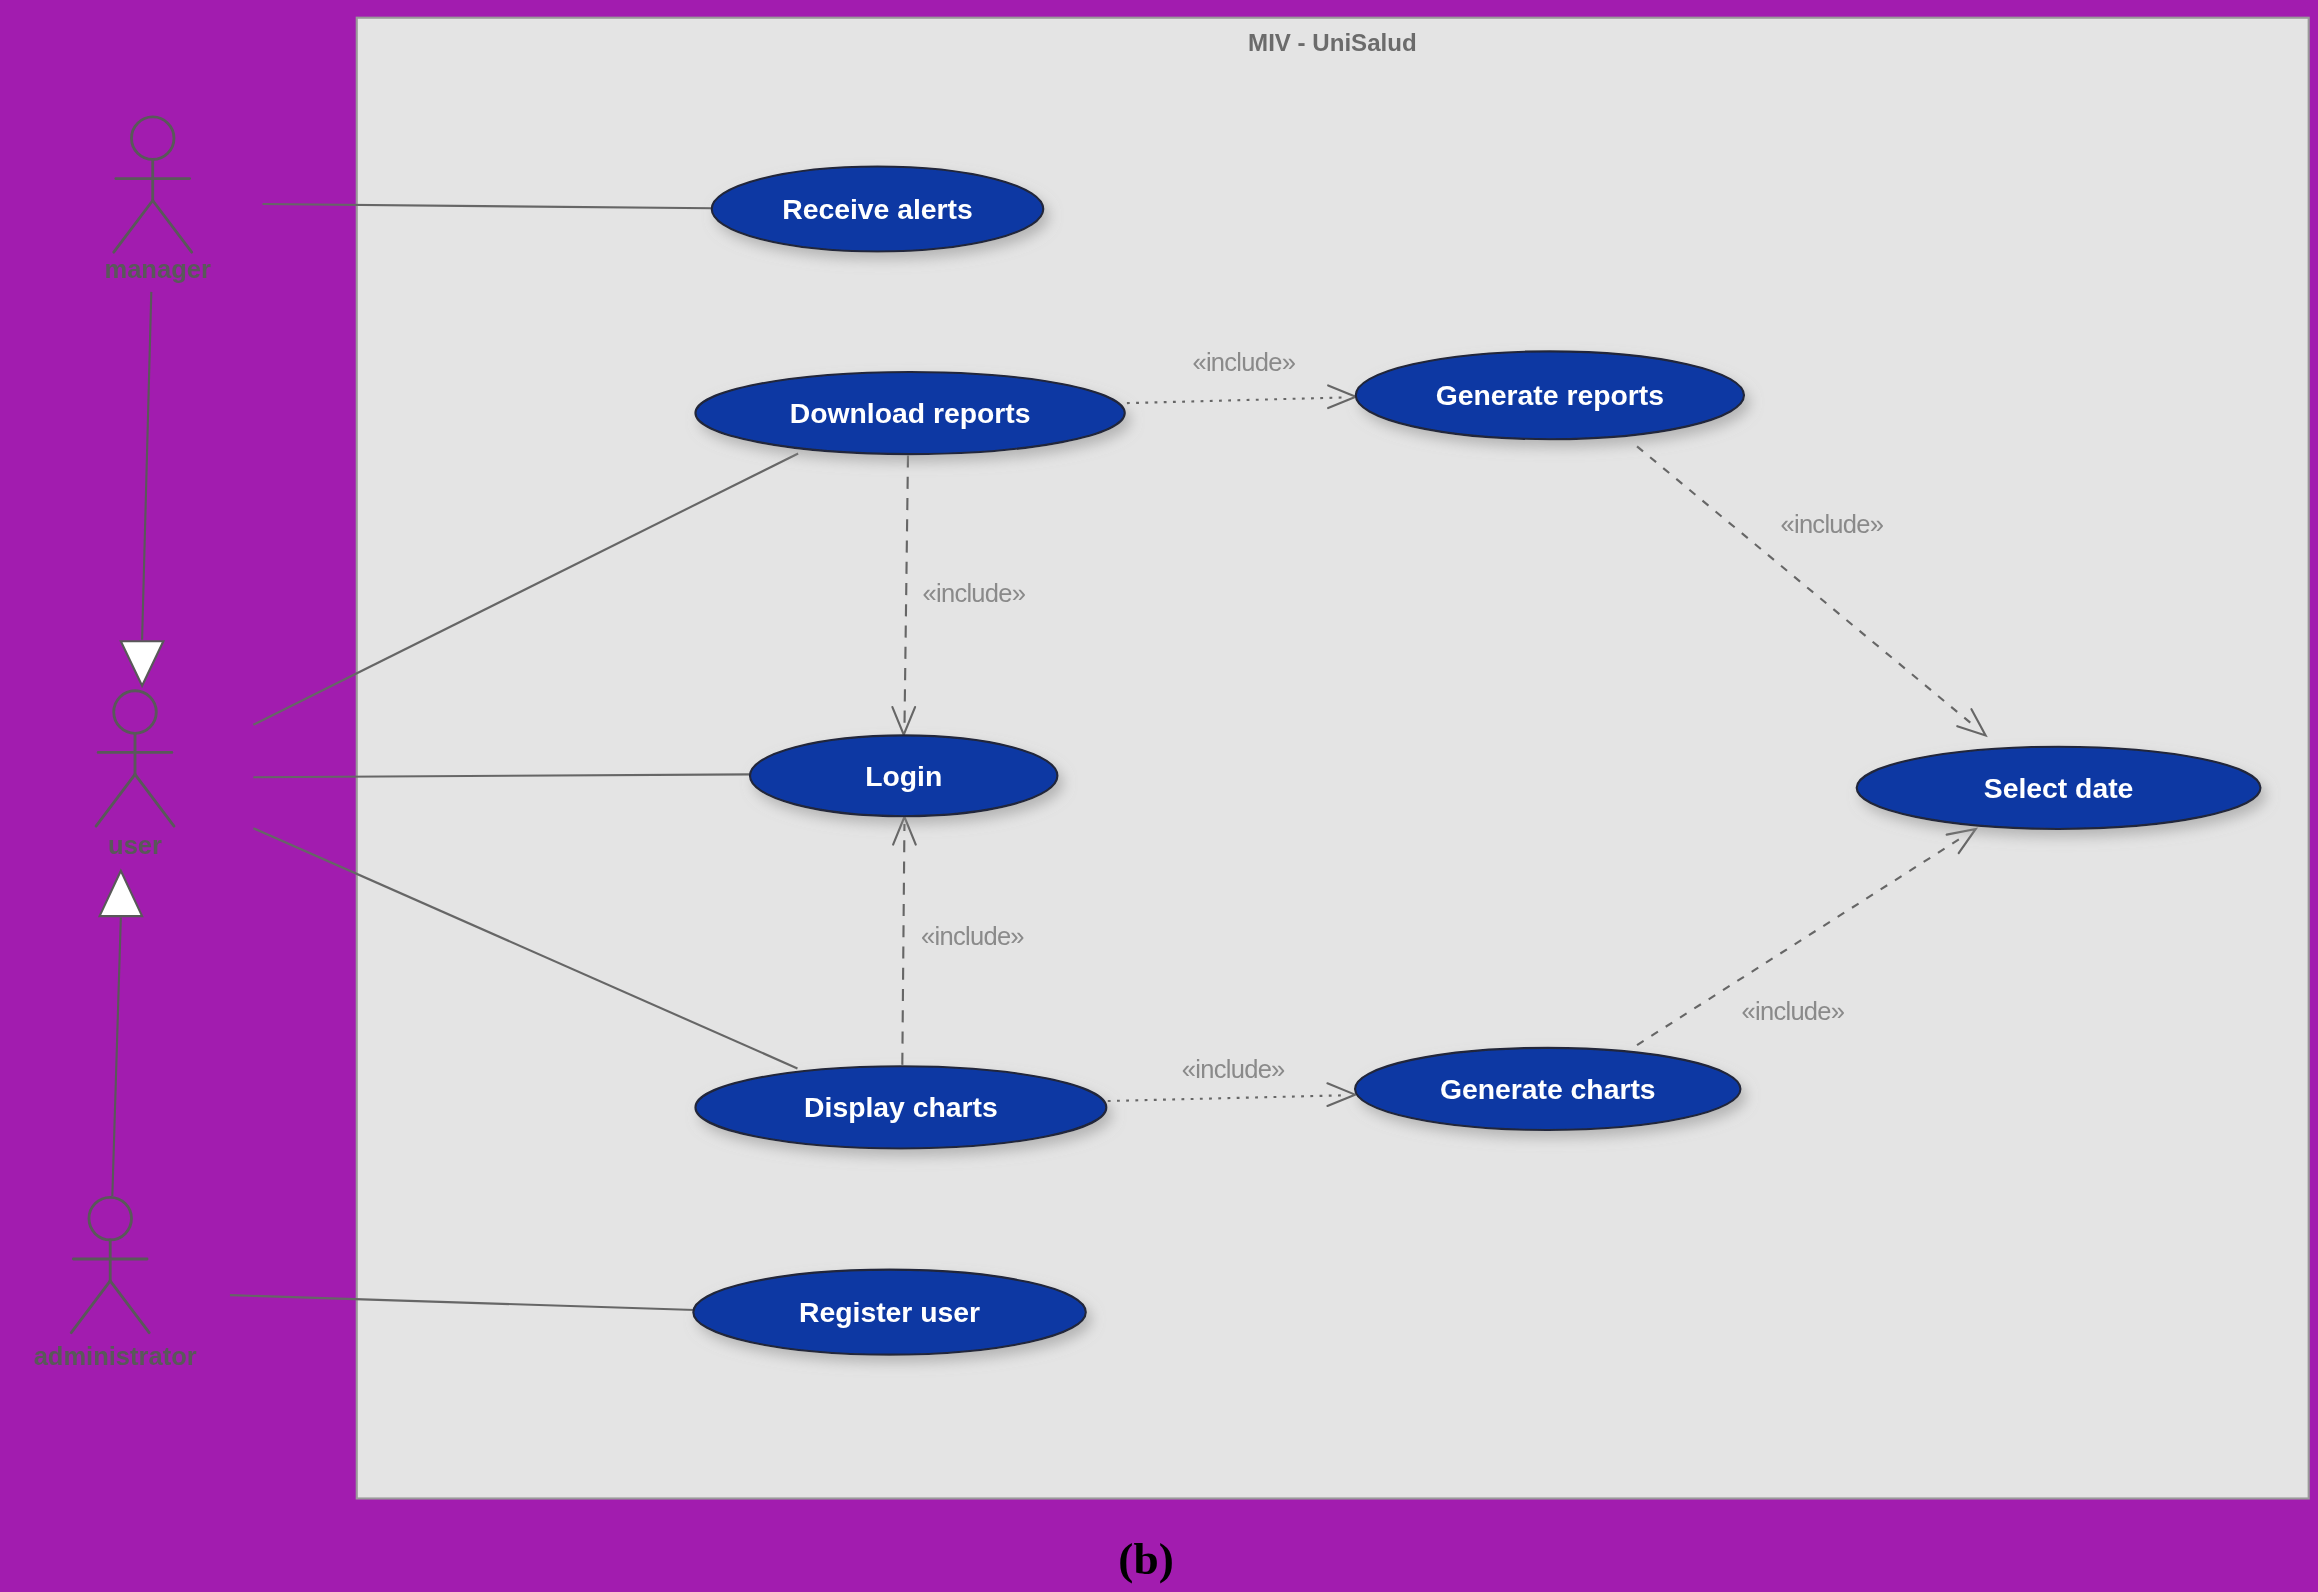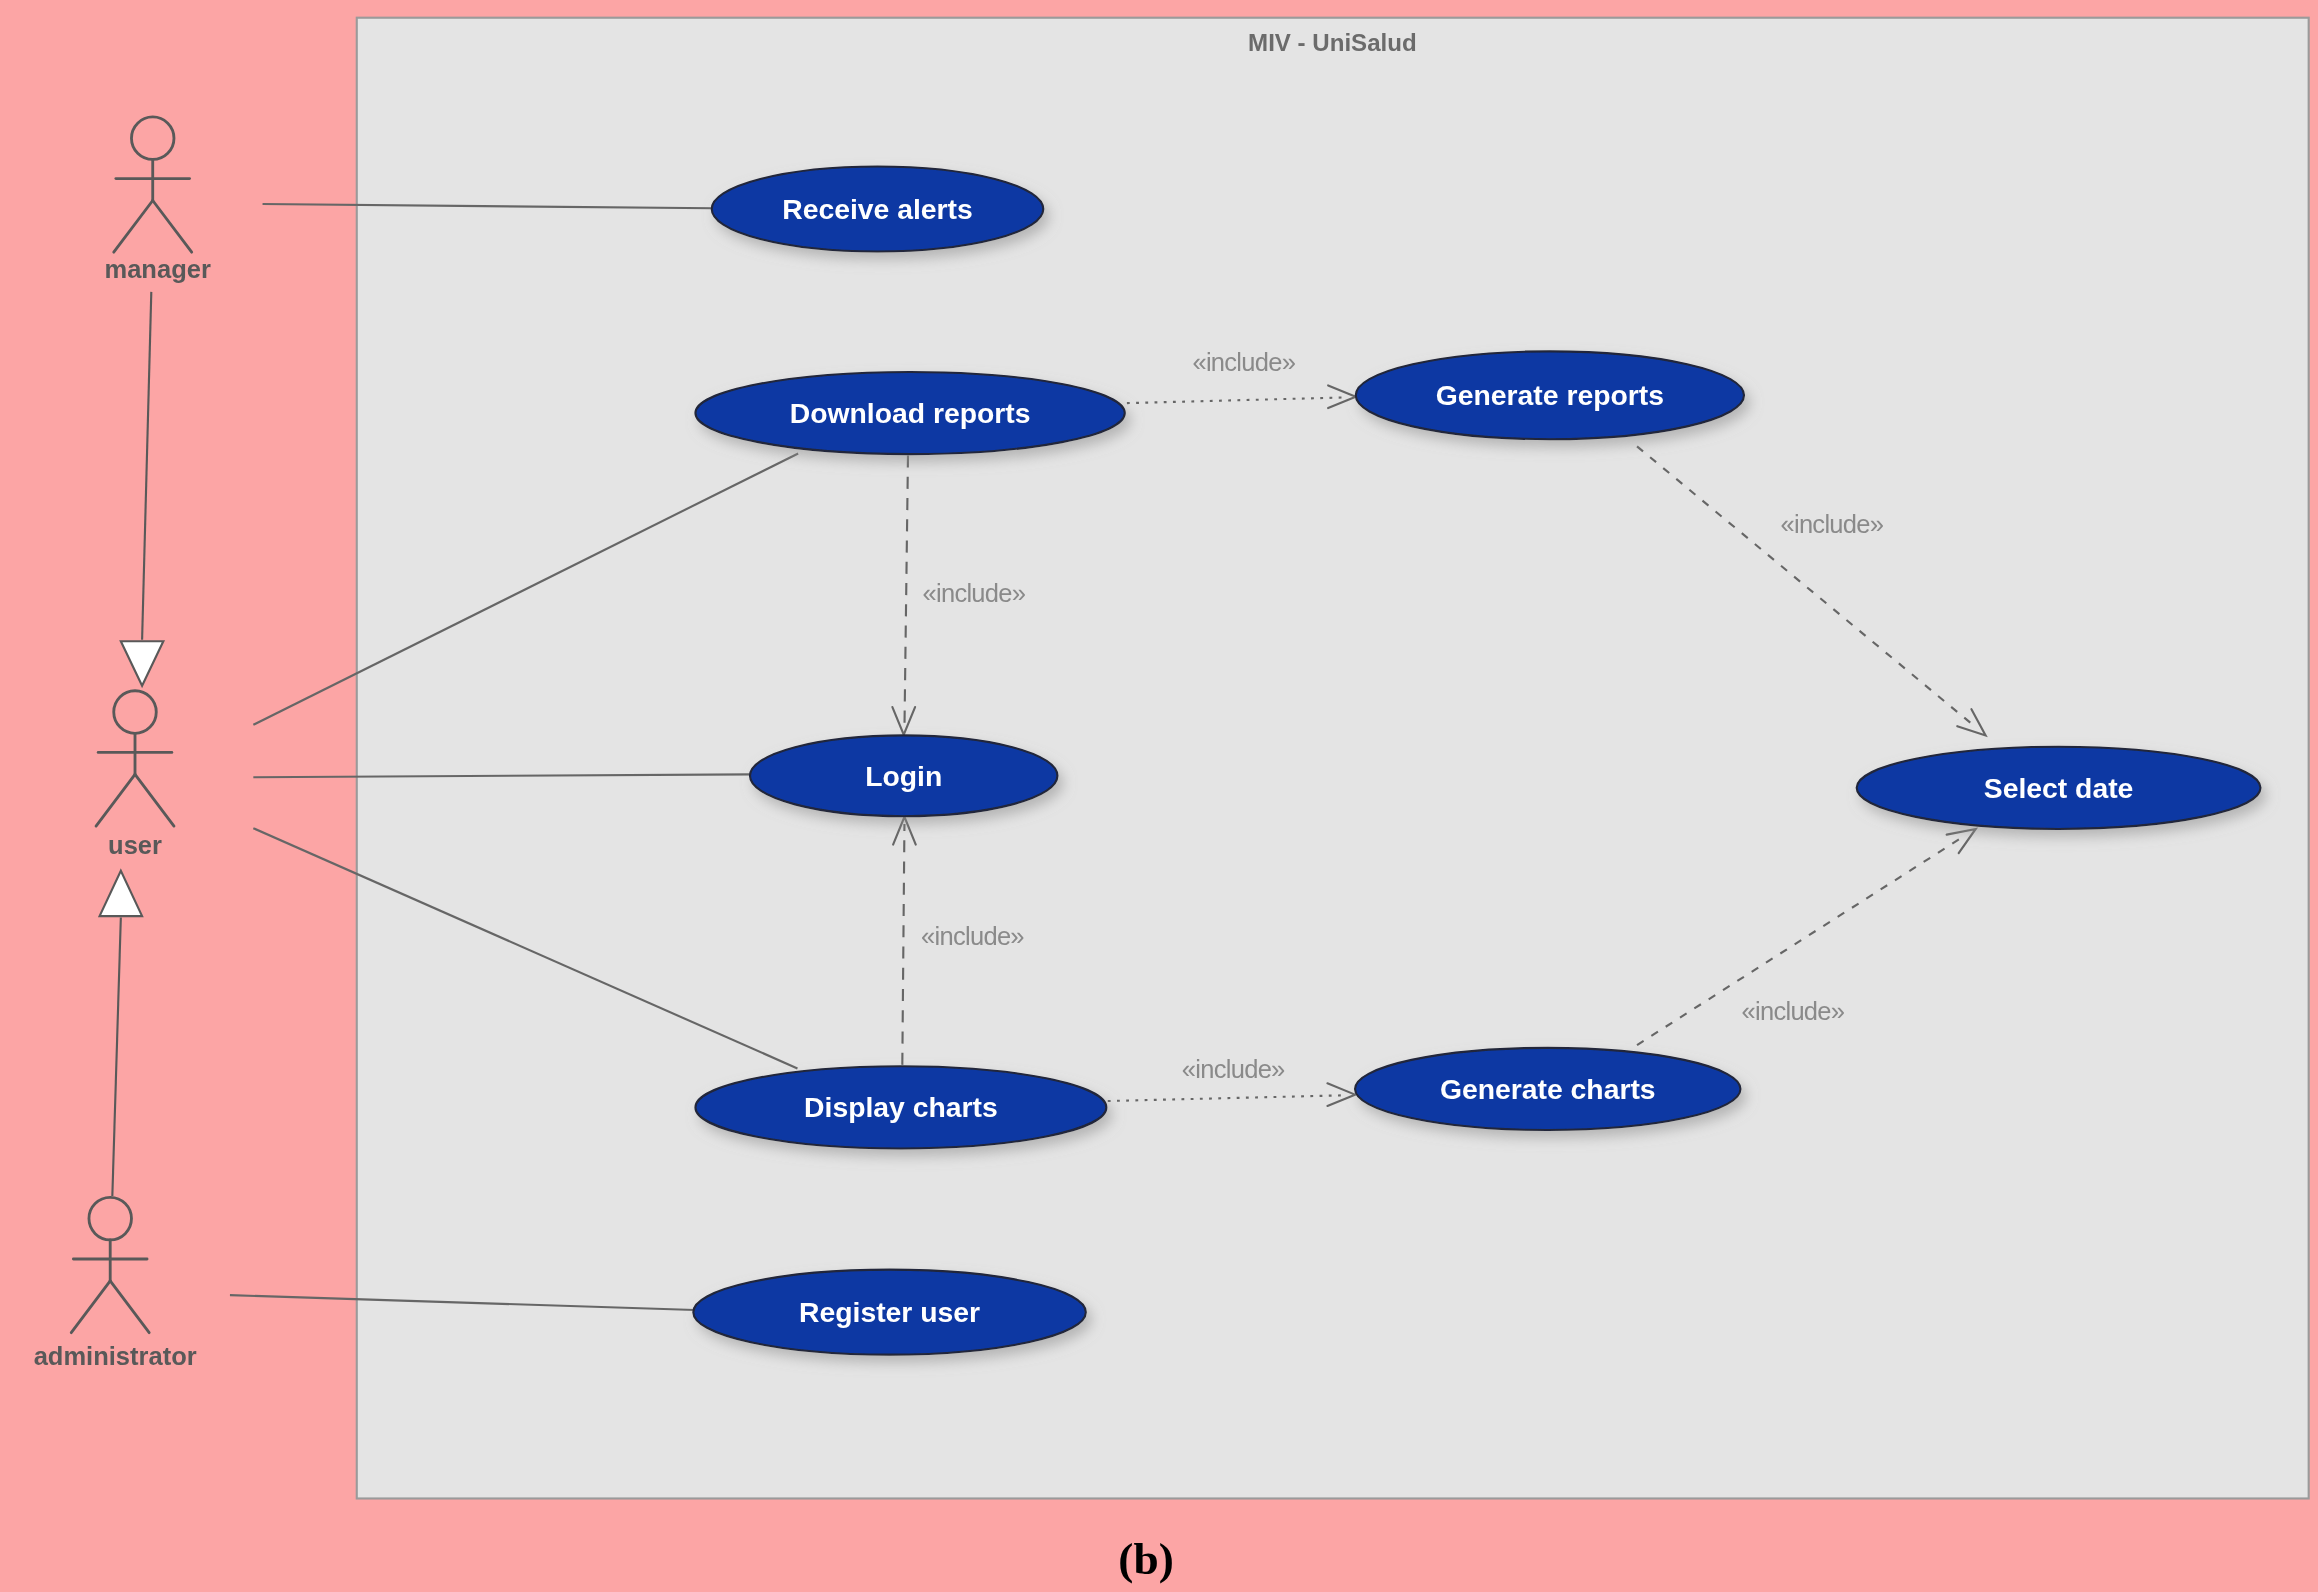--- a/index.html
+++ b/index.html
@@ -1,16 +1,16 @@
 <!DOCTYPE html>
 <html style="--use-case-fill: #0e39a3; --use-case-border: #20263a; --use-case-text: #ffffff; --boundary-fill: #e4e4e4; --boundary-border: #9a9a9a; --line: #666666; --include-text: #8a8a8a; --actor: #595959; --title-text: #6b6b6b;font-size:11.3px"><head>
 <meta charset="utf-8">
 <style>
   html,body{margin:0;padding:0;background:#ffffff;}
-  .canvas{position:relative;width:2319px;height:1592px;background:#fca5a5;overflow:hidden;}
+  .canvas{position:relative;width:2319px;height:1592px;background:#a21caf;overflow:hidden;}
   svg{position:absolute;left:0;top:0;}
 
   .boundary{fill:var(--boundary-fill,#e4e4e4);stroke:var(--boundary-border,#9a9a9a);stroke-width:3;}
   .title-text{font:bold 34px "Liberation Sans",sans-serif;fill:var(--title-text,#6b6b6b);text-anchor:middle;}
   .caption-text{font:bold 64px "Liberation Serif",serif;fill:#000000;text-anchor:middle;}
 
   .usecase-ellipse{fill:var(--use-case-fill,#0e39a3);stroke:var(--use-case-border,#20263a);stroke-width:3;filter:url(#shadow);}
   .uc-label{font:bold 40px "Liberation Sans",sans-serif;fill:var(--use-case-text,#ffffff);text-anchor:middle;}
 
   .actor-shape{stroke:var(--actor,#595959);stroke-width:4;fill:none;stroke-linecap:round;}

